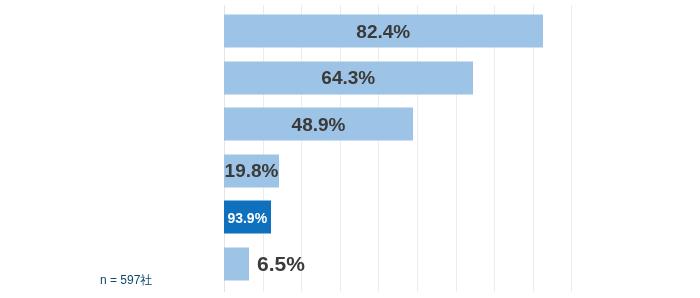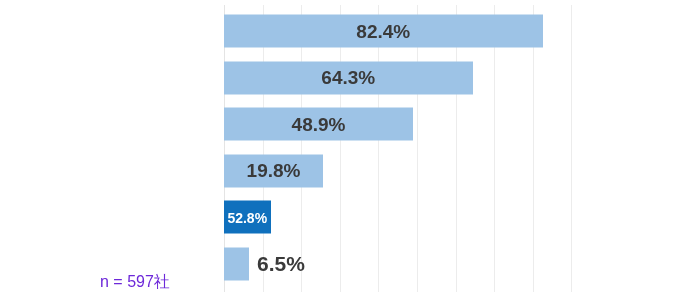--- a/index.html
+++ b/index.html
@@ -78,22 +78,22 @@
     font-weight: bold;
     color: #3a3a3a;
     white-space: nowrap;
   }
 
   
   #footnote {
     position: absolute;
     left: 100px;
     top: 272px;
-    font-size: 16px;
-    color: #6d28d9;
+    font-size: 12px;
+    color: #0c4a6e;
     white-space: nowrap;
   }
 </style>
 </head>
 <body>
 
 <div id="chart-root">
 
   <div id="plot-area">
     <div class="gridline axis-origin" style="left:0px;"></div>
@@ -123,29 +123,29 @@
 
     <div class="bar-row" style="top:96px;">
 
       <div class="bar" style="width:189px;">
         <div class="val-inside">48.9%</div>
       </div>
     </div>
 
     <div class="bar-row" style="top:142.5px;">
 
-      <div class="bar" style="width:99px;">
+      <div class="bar" style="width:55px;">
         <div class="val-inside">19.8%</div>
       </div>
     </div>
 
     <div class="bar-row" style="top:189px;">
 
       <div class="bar highlight" style="width:46.5px;">
-        <div class="val-inside">52.8%</div>
+        <div class="val-inside">93.9%</div>
       </div>
     </div>
 
     <div class="bar-row" style="top:235.5px;">
 
       <div class="bar" style="width:25px;"></div>
       <div class="val-outside" style="left:33px;">6.5%</div>
     </div>
   </div>
 

